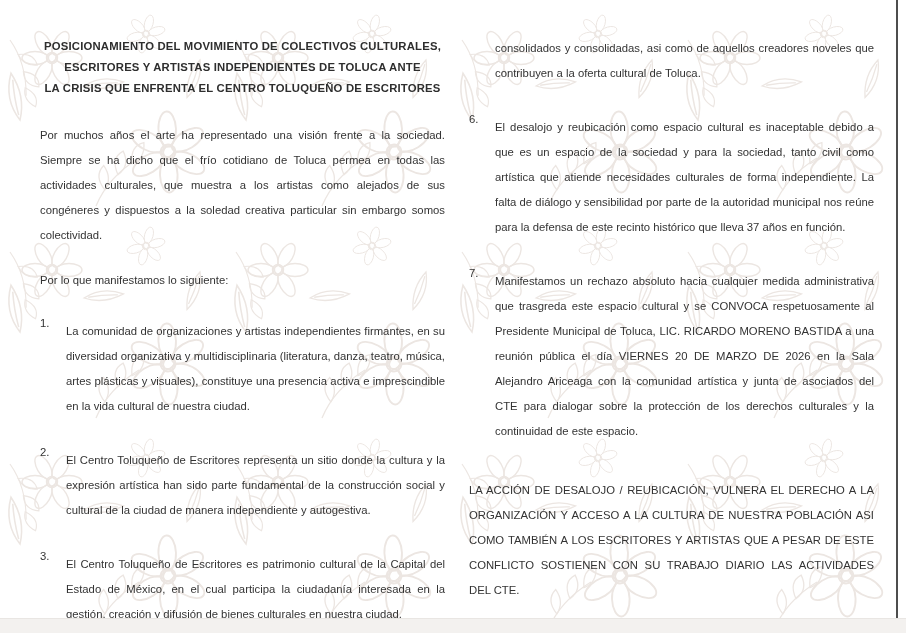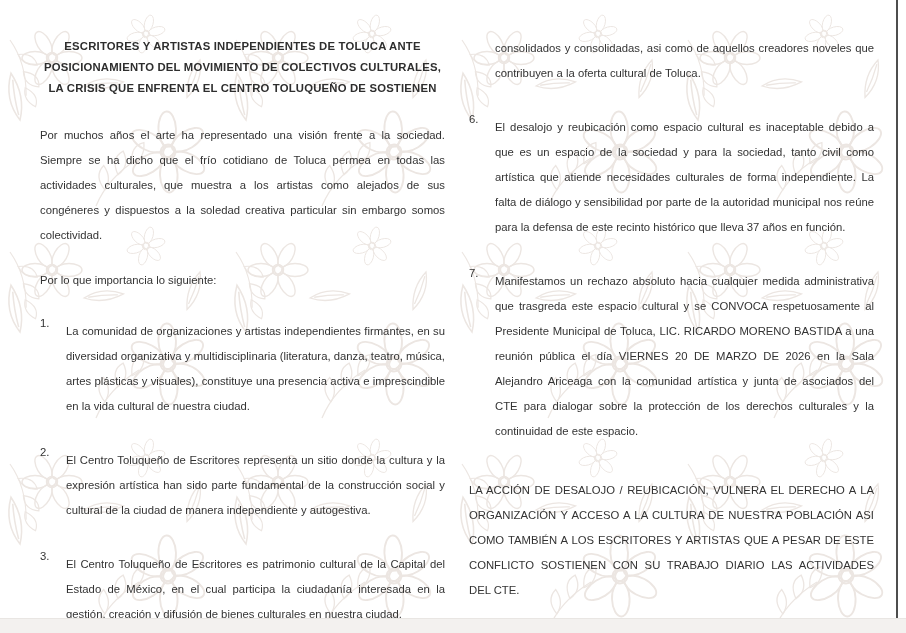--- a/index.html
+++ b/index.html
@@ -136,28 +136,28 @@
       <use href="#sprig" transform="translate(10,40) rotate(110) scale(0.9)"></use>
     </pattern>
   </defs>
   <rect width="906" height="633" fill="url(#floral)"></rect>
 </svg>
 
 <div class="content">
 
   <div class="col">
     <div class="doc-title">
+      <div>POSICIONAMIENTO DEL MOVIMIENTO DE COLECTIVOS CULTURALES,</div>
       <div>ESCRITORES Y ARTISTAS INDEPENDIENTES DE TOLUCA ANTE</div>
-      <div>POSICIONAMIENTO DEL MOVIMIENTO DE COLECTIVOS CULTURALES,</div>
-      <div>LA CRISIS QUE ENFRENTA EL CENTRO TOLUQUEÑO DE SOSTIENEN</div>
+      <div>LA CRISIS QUE ENFRENTA EL CENTRO TOLUQUEÑO DE ESCRITORES</div>
     </div>
 
     <p class="para">Por muchos años el arte ha representado una visión frente a la sociedad. Siempre se ha dicho que el frío cotidiano de Toluca permea en todas las actividades culturales, que muestra a los artistas como alejados de sus congéneres y dispuestos a la soledad creativa particular sin embargo somos colectividad.</p>
 
-    <p class="para lead">Por lo que importancia lo siguiente:</p>
+    <p class="para lead">Por lo que manifestamos lo siguiente:</p>
 
     <div class="list-item">
       <span class="num">1.</span>
       <span class="itext">La comunidad de organizaciones y artistas independientes firmantes, en su diversidad organizativa y multidisciplinaria (literatura, danza, teatro, música, artes plásticas y visuales), constituye una presencia activa e imprescindible en la vida cultural de nuestra ciudad.</span>
     </div>
 
     <div class="list-item">
       <span class="num">2.</span>
       <span class="itext">El Centro Toluqueño de Escritores representa un sitio donde la cultura y la expresión artística han sido parte fundamental de la construcción social y cultural de la ciudad de manera independiente y autogestiva.</span>
     </div>

